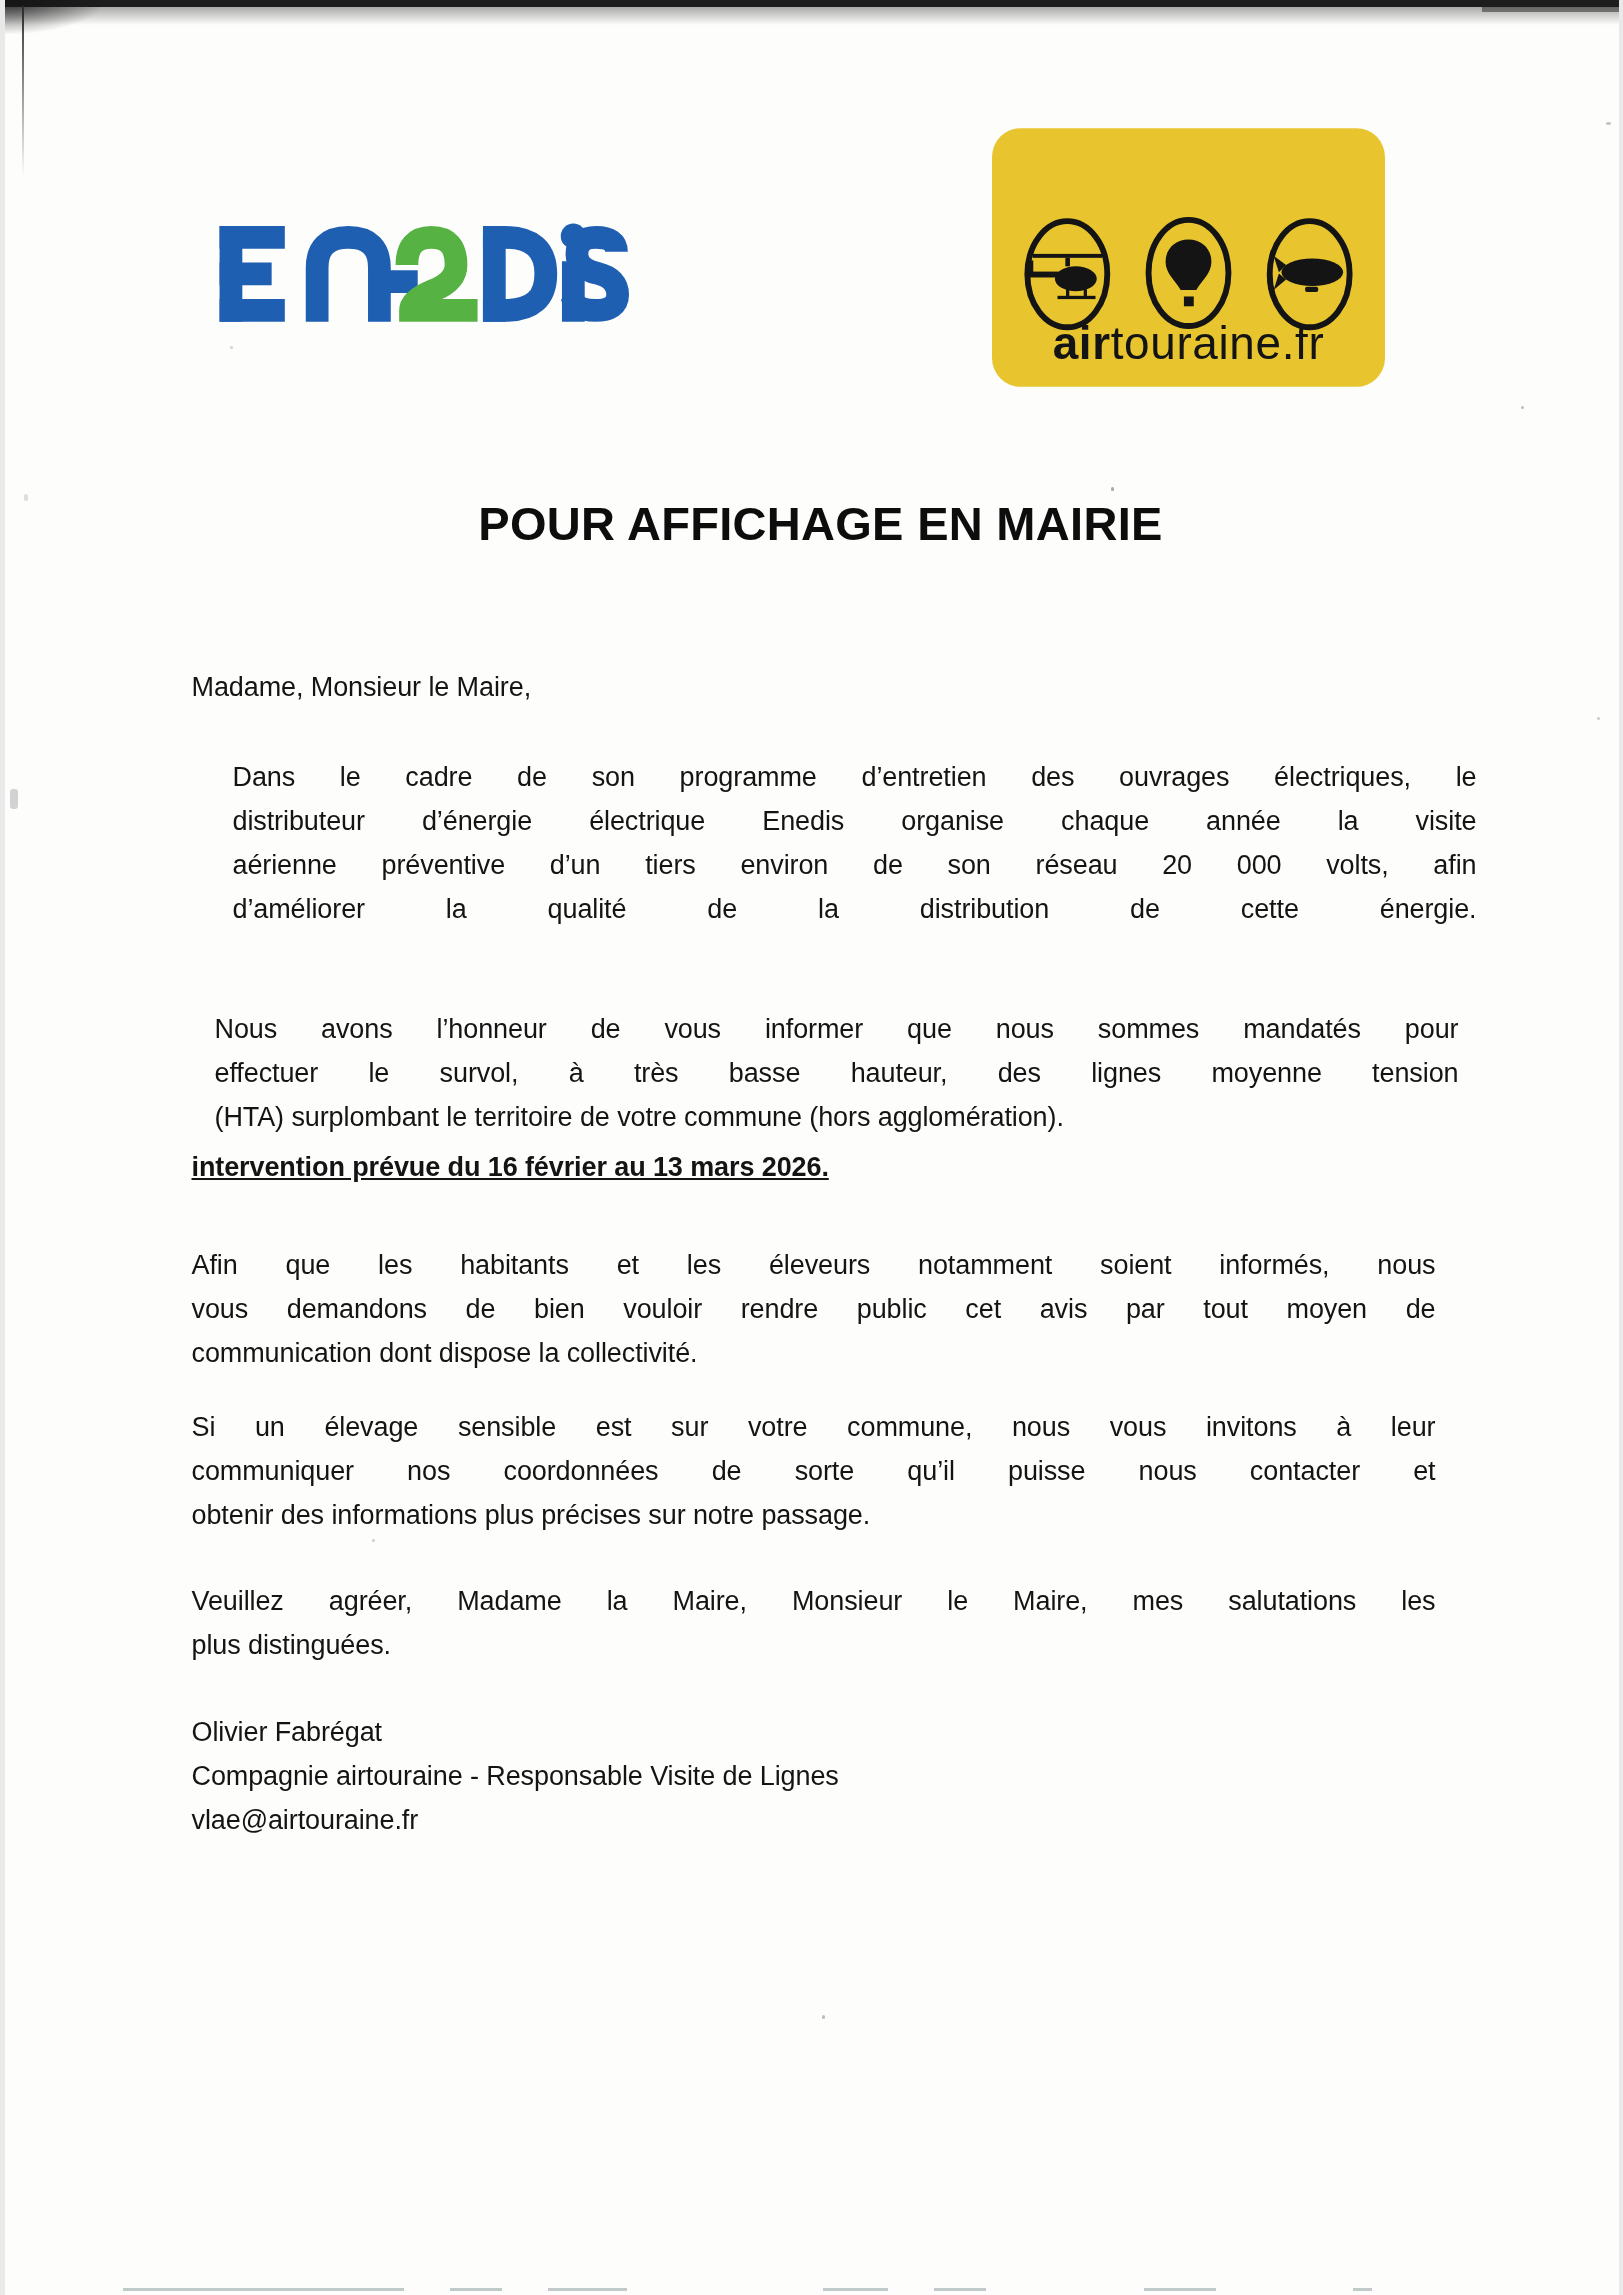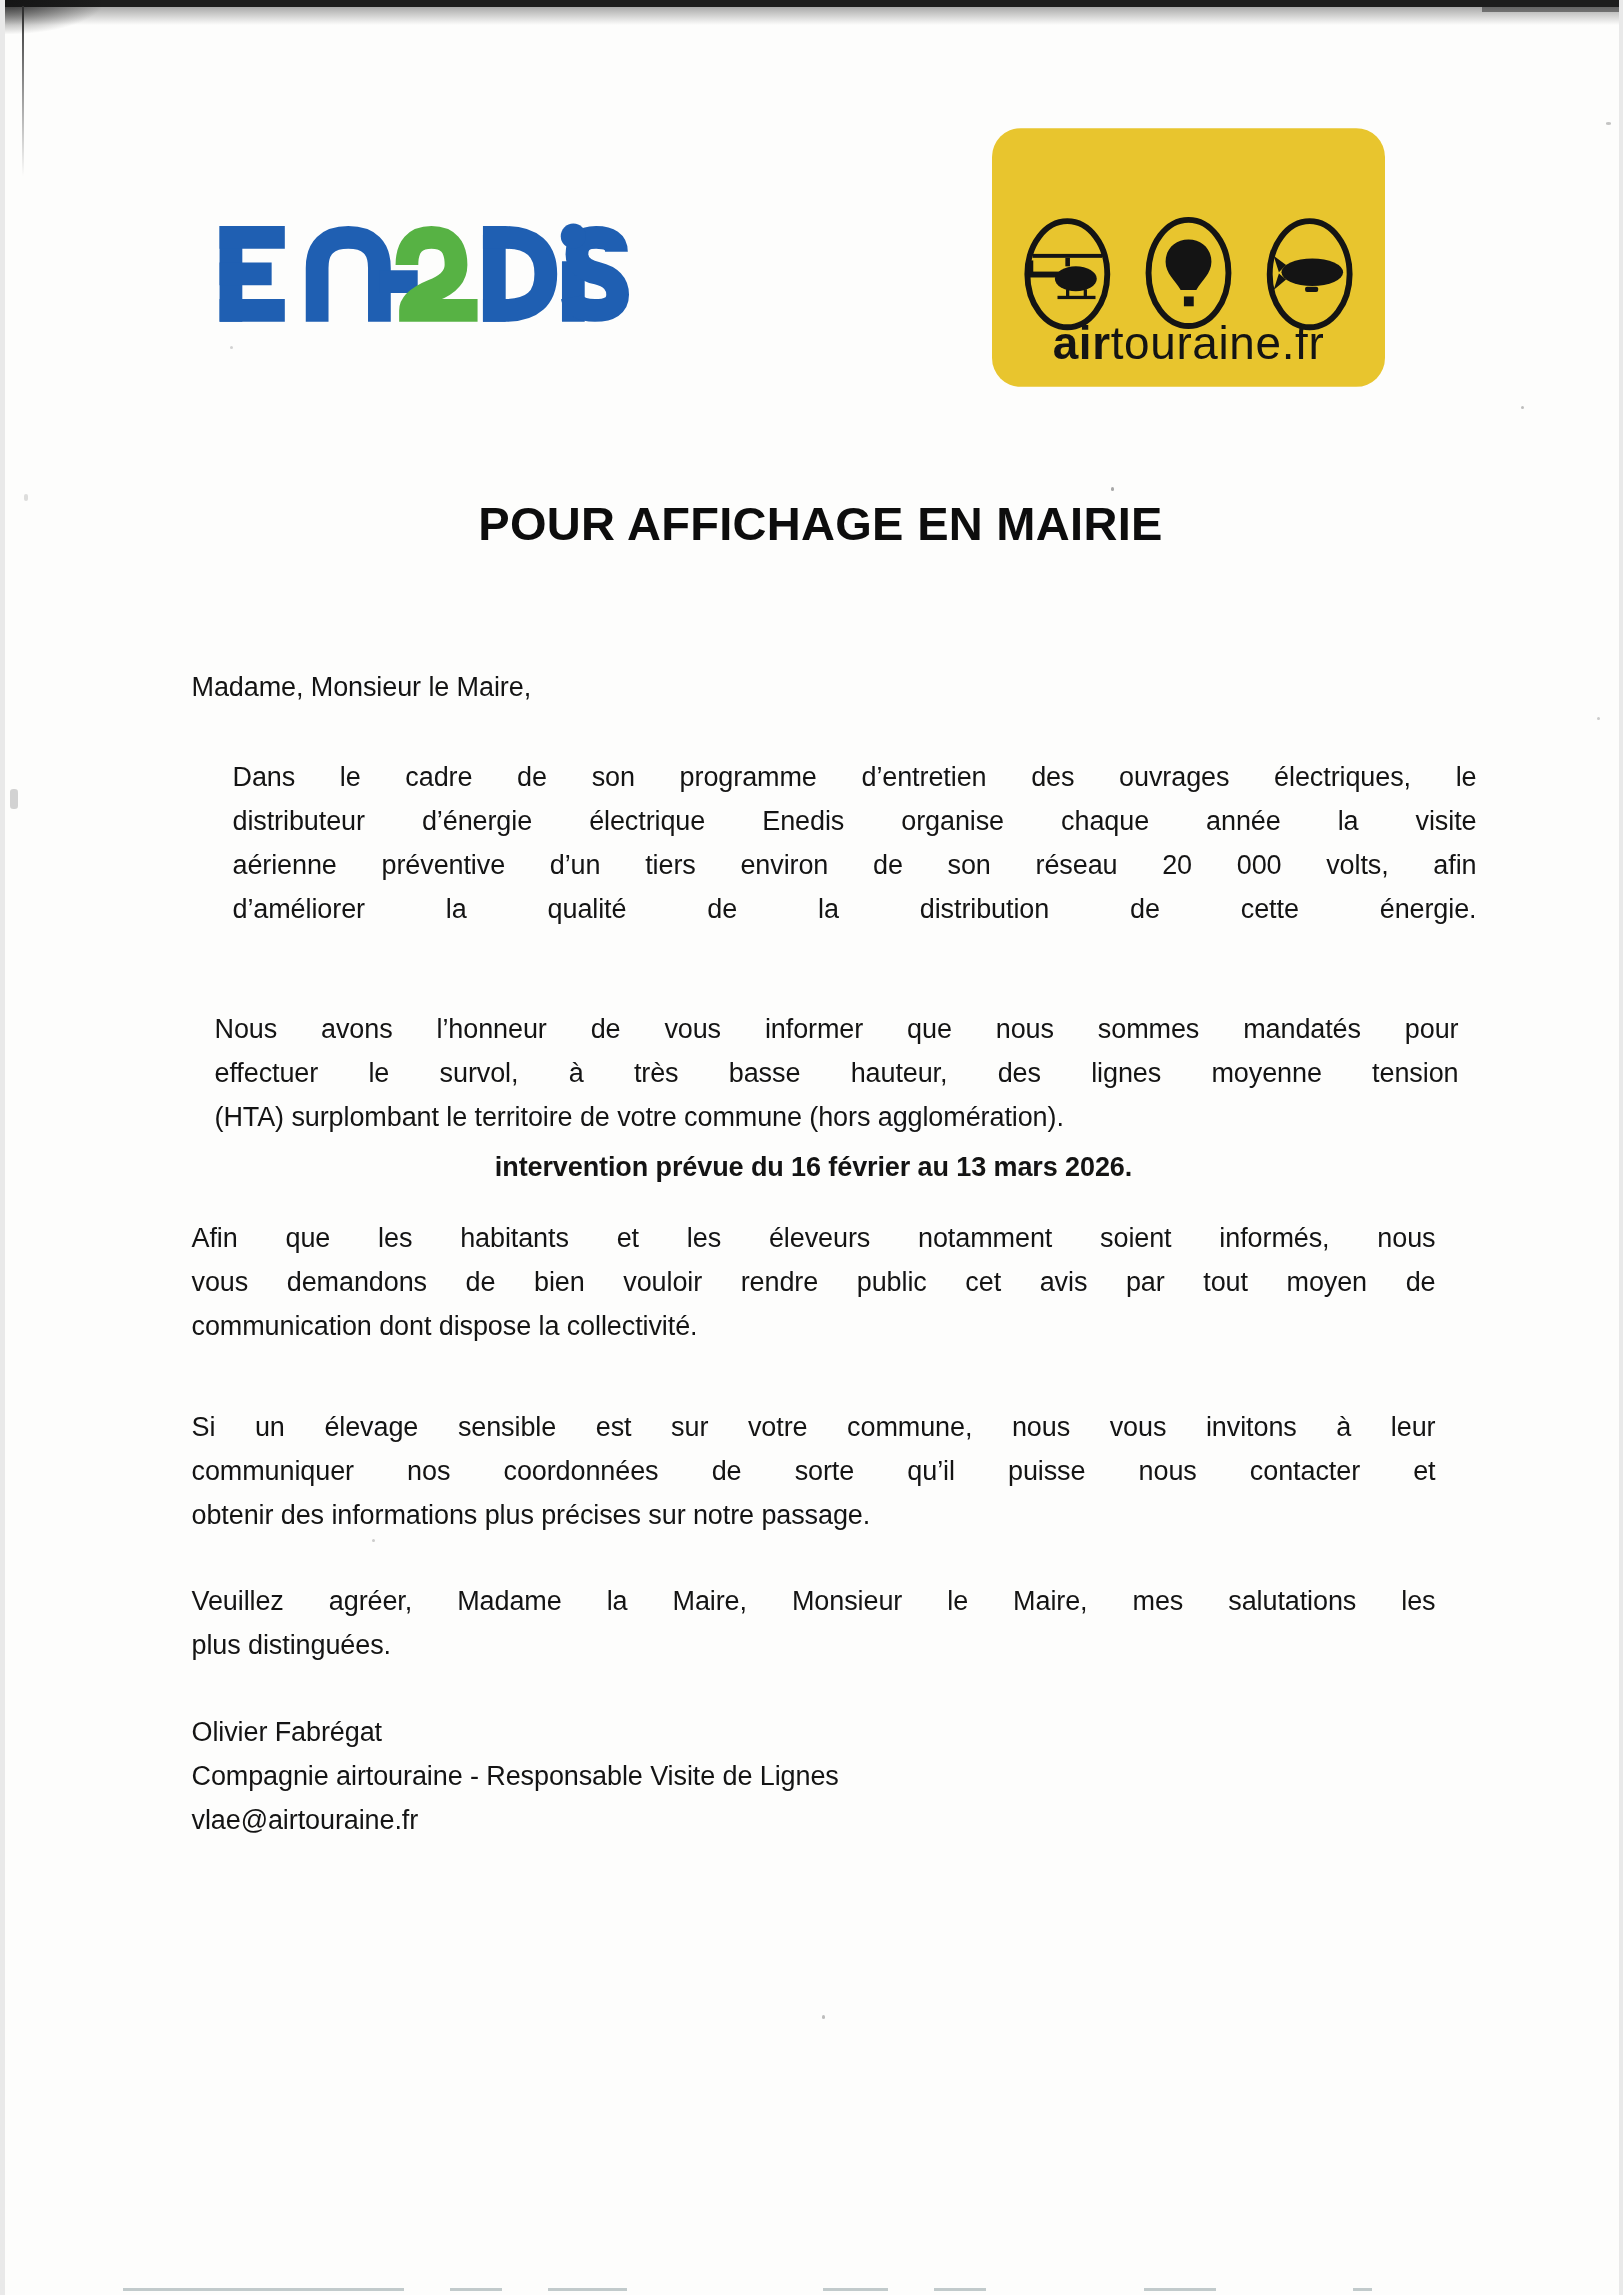--- a/index.html
+++ b/index.html
@@ -25,27 +25,27 @@
   
   .title{
     position:absolute;left:194px;top:496px;width:1244px;margin:0;
     text-align:center;font-size:47px;line-height:56px;font-weight:700;color:#0d0d0d;
     letter-spacing:0.3px;
   }
   .tblock{position:absolute;left:187px;width:1244px;font-size:27px;color:#141414;}
   .tblock p{margin:0;line-height:44px;letter-spacing:-0.1px;}
   .just{text-align:justify;text-align-last:justify;}
   .left{text-align:left;}
-  .center{text-align:center;}
+  .center{text-align:left;text-decoration:underline;}
   .bold{font-weight:700;}
   .pos-salutation{top:665px;}
   .pos-p1{top:755px;margin-left:41px;}
   .pos-p2{top:1007px;margin-left:23px;}
   .pos-highlight{top:1145px;}
-  .pos-p3{top:1216px;}
+  .pos-p3{top:1243px;}
   .pos-p4{top:1405px;}
   .pos-closing{top:1579px;}
   .pos-signature{top:1710px;}
 </style>
 </head>
 <body>
 
 <div class="page">
 
   <div class="scan-top"></div>

